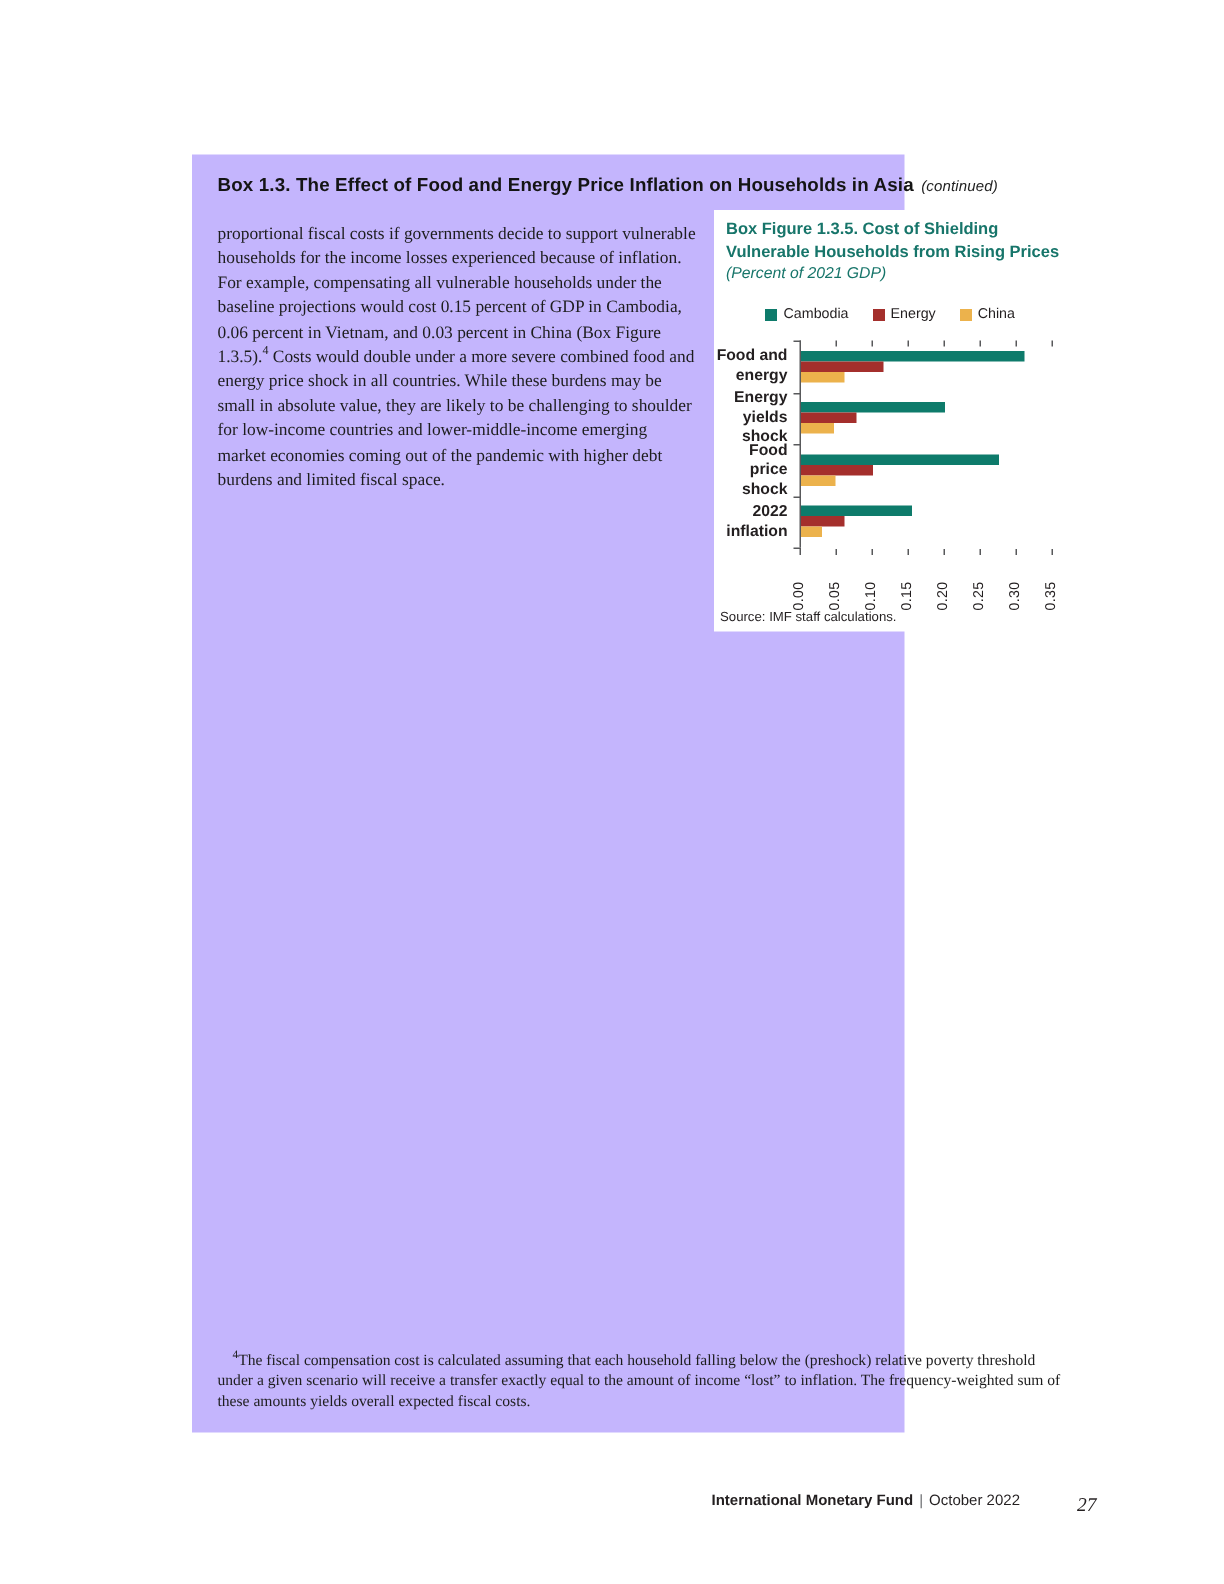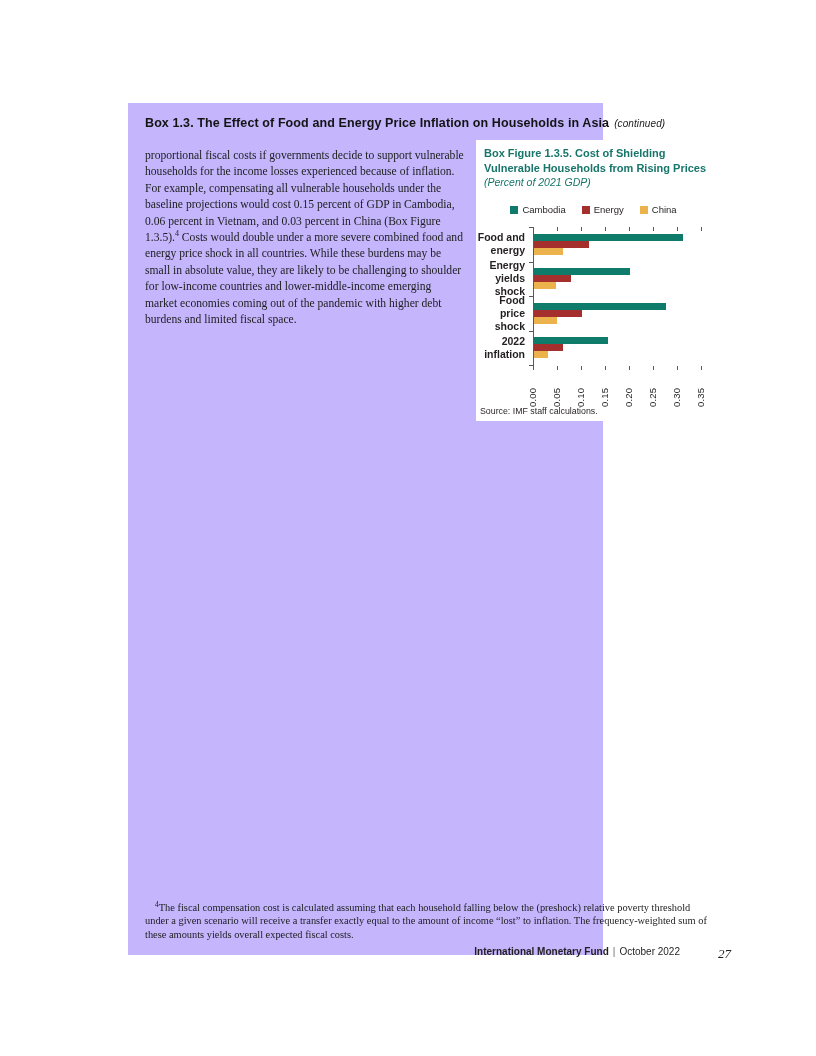--- a/index.html
+++ b/index.html
@@ -78,21 +78,21 @@
   }
   
   .footnote {
     position:absolute; left:17px; top:798px; width:570px;
     font-family:"Liberation Serif", serif; font-size:10.4px; line-height:13.3px;
     color:#1d1d1d; text-indent:10px;
   }
   .footnote sup { font-size:7.5px; line-height:0; }
   
   .footer {
-    position:absolute; top:946px; left:0; width:816px; height:16px;
+    position:absolute; top:995px; left:0; width:816px; height:16px;
     font-size:10px; color:#231f20;
   }
   .footer-cred { position:absolute; right:136px; white-space:nowrap; }
   .footer-cred .pub { font-weight:bold; }
   .footer-cred .sep { color:#6d6e71; padding:0 4px; font-weight:normal; }
   .footer-page {
     position:absolute; left:718px; font-style:italic;
     font-family:"Liberation Serif", serif; font-size:13px;
   }
 </style>

